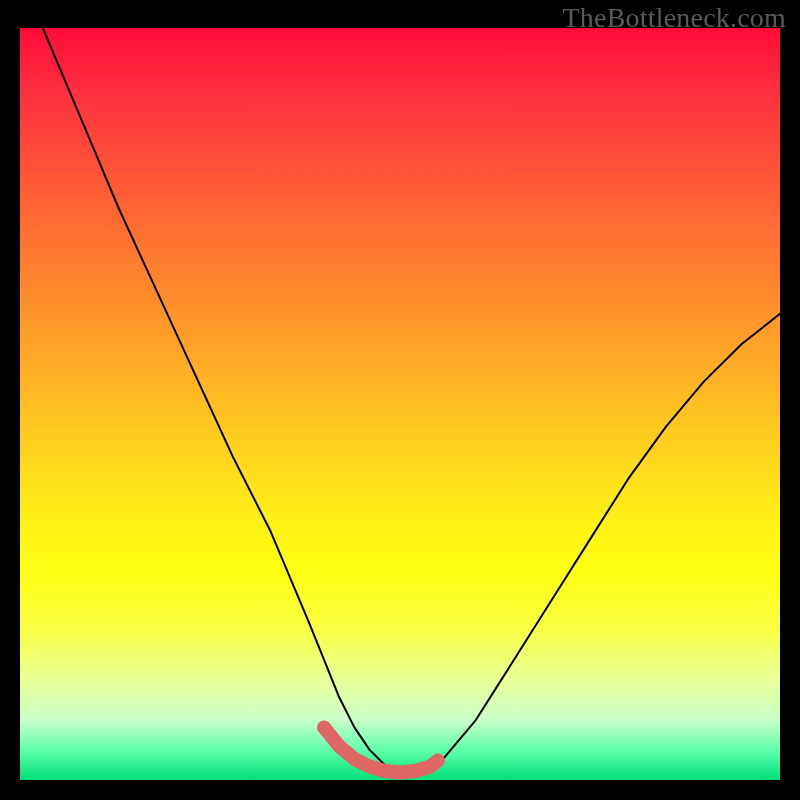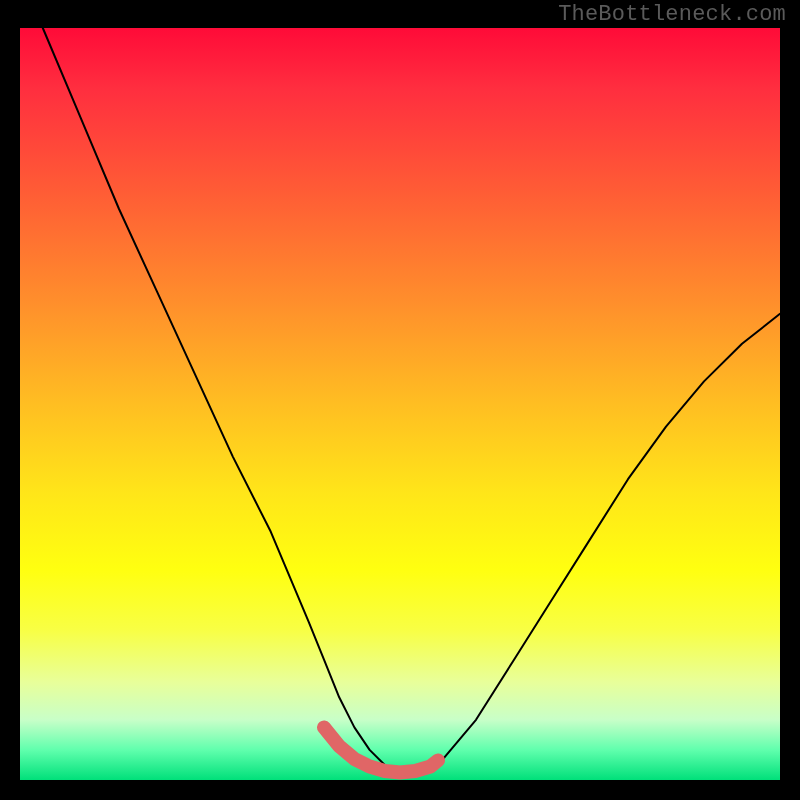--- a/index.html
+++ b/index.html
@@ -7,22 +7,22 @@
   .chart-container {
     position: relative;
     width: 800px;
     height: 800px;
     background: #000;
   }
   .watermark {
     position: absolute;
     top: 2px;
     right: 14px;
-    font-family: Liberation Mono, monospace;
-    font-size: 22px;
+    font-family: Liberation Serif, serif;
+    font-size: 28px;
     font-weight: 500;
     color: #5a5a5a;
     z-index: 10;
     letter-spacing: 0.2px;
   }
   .plot-area {
     position: absolute;
     left: 20px;
     top: 28px;
     width: 760px;

